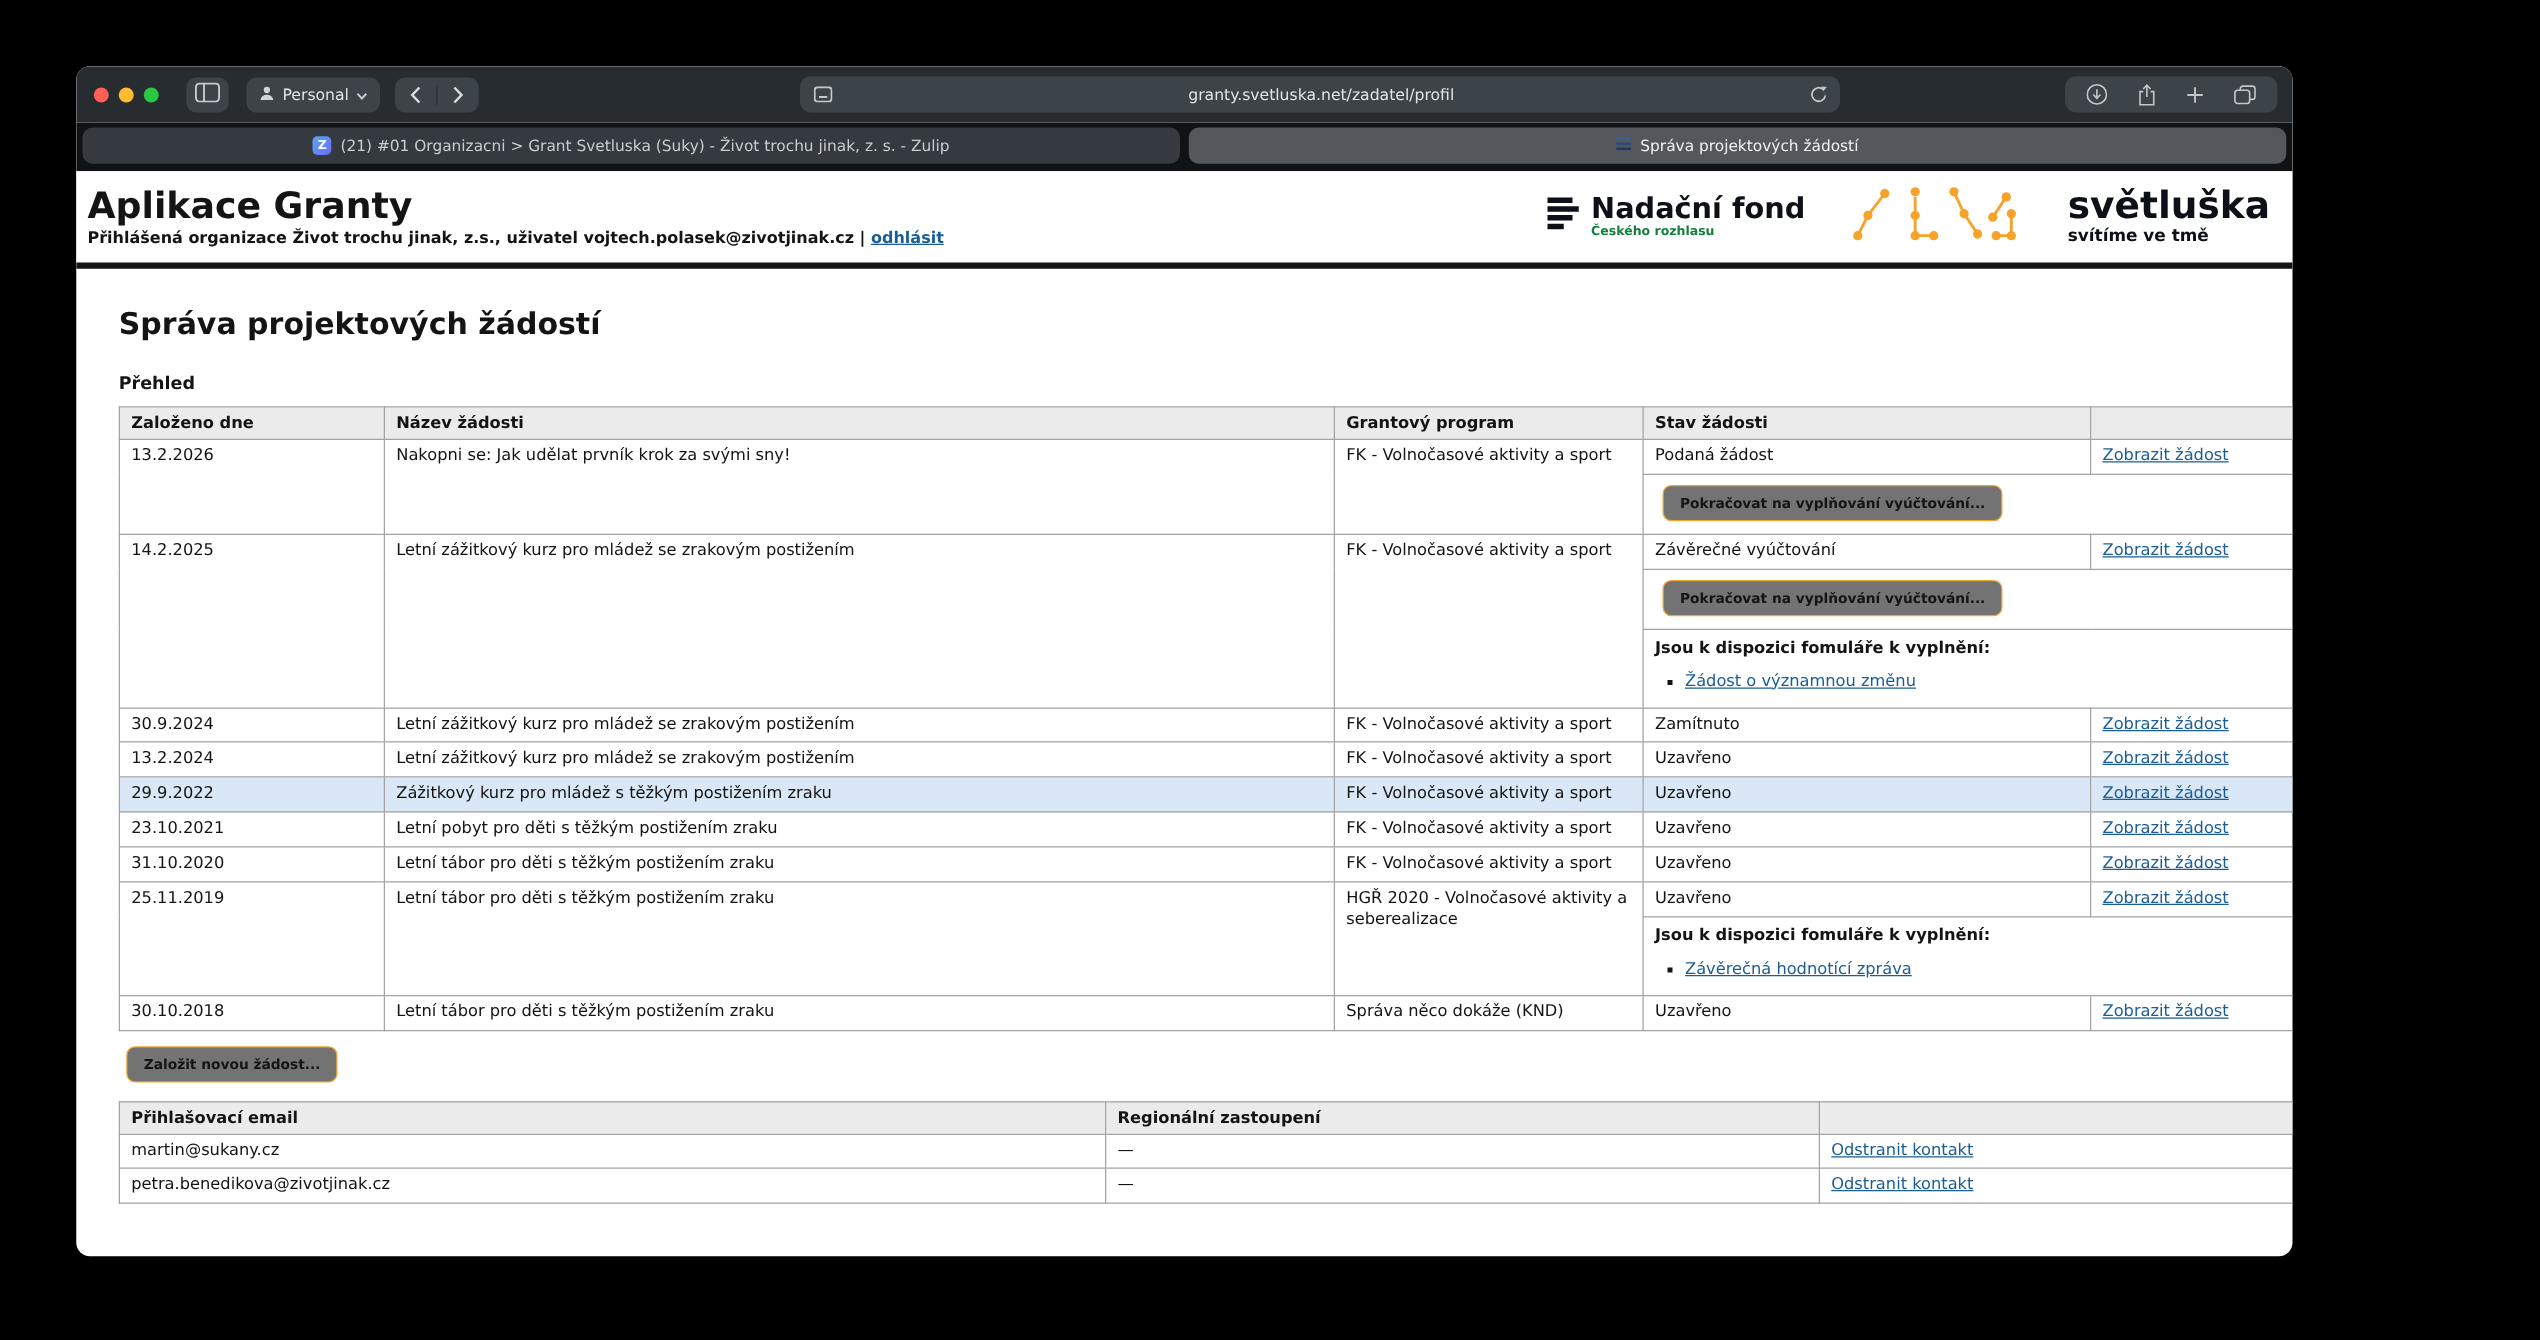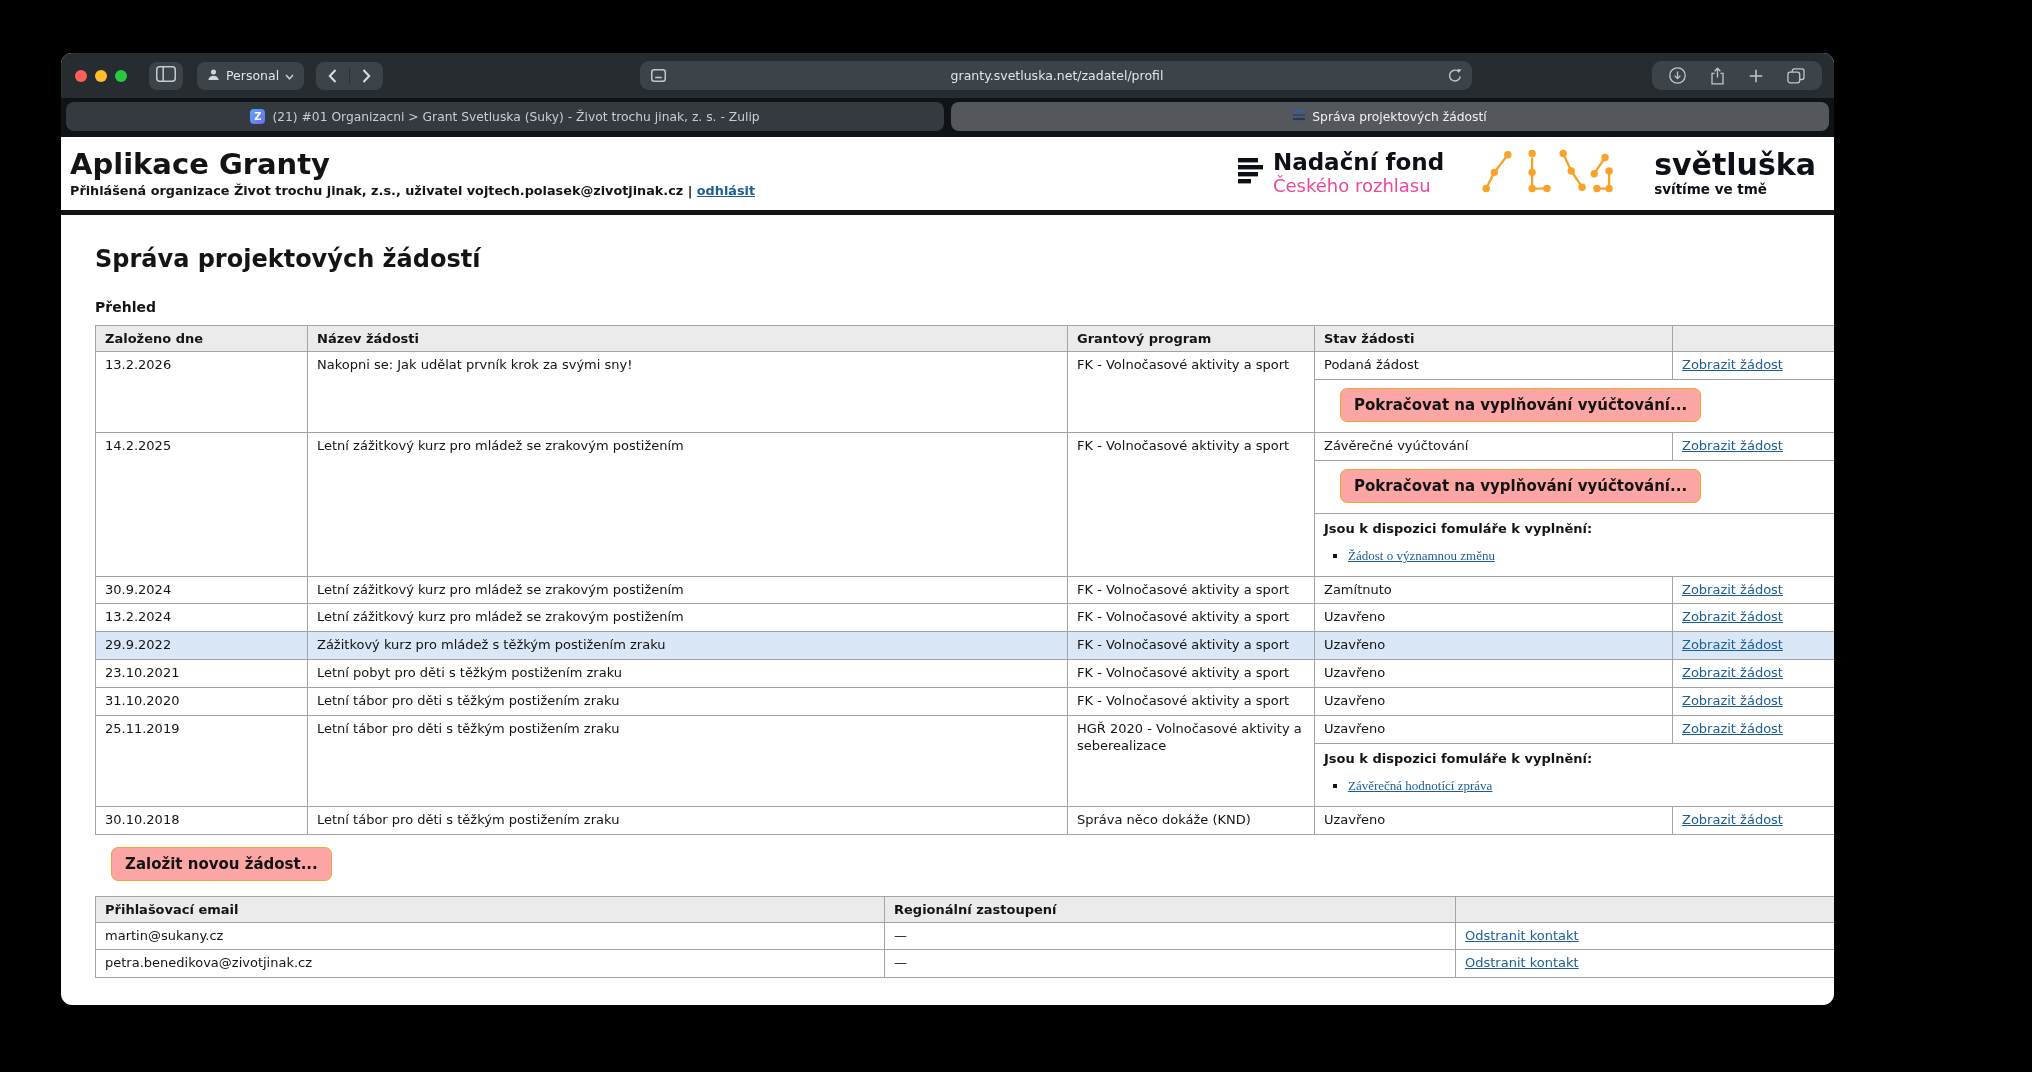--- a/index.html
+++ b/index.html
@@ -60,45 +60,45 @@
   
   .pageheader{
     background:#fff;padding:7px 18px 8px 9px;display:flex;align-items:center;
     justify-content:space-between;flex:0 0 auto;
   }
   .app-title{font-size:29px;font-weight:bold;color:#141414;margin:0;line-height:1.15;}
   .session-line{font-size:12.8px;font-weight:bold;color:#141414;margin-top:1px;}
   .logos{display:flex;align-items:center;gap:30px;}
   .nf-logo{display:flex;align-items:center;gap:8px;}
   .nf-text .l1{font-size:23px;font-weight:bold;color:#0d1016;line-height:1.05;}
-  .nf-text .l2{font-size:18px;font-weight:normal;color:#ec4899;}
+  .nf-text .l2{font-size:10px;font-weight:bold;color:#15803d;}
   .sv-logo .l1{font-size:30px;font-weight:bold;color:#0d1016;line-height:1.0;}
   .sv-logo .l2{font-size:13.5px;font-weight:bold;color:#0d1016;margin-top:1px;}
   .black-bar{height:5px;flex:0 0 5px;background:#141414;}
   
   .main{padding:30px 36px 0 34px;flex:1 1 auto;overflow:hidden;}
   .page-title{font-size:24px;font-weight:bold;color:#141414;margin:0;}
   .overview-label{font-size:14px;font-weight:bold;color:#141414;margin-top:26px;}
   table{border-collapse:collapse;font-size:13px;color:#141414;}
   table.apps{margin-top:10px;width:1840px;table-layout:fixed;}
   table.users{margin-top:10px;width:1840px;table-layout:fixed;}
   th{
     background:#ebebeb;border:1px solid #a3a3a3;text-align:left;font-weight:bold;
     padding:5px 9px;font-size:13px;margin-top:36px;
   }
   td{border:1px solid #a3a3a3;padding:5px 9px;vertical-align:top;line-height:1.3;}
   a{color:#1b5e97;text-decoration:underline;cursor:pointer;}
   tr.highlight td{background:#d9e7f6;}
   .btn-orange{
-    display:inline-block;background:#fca5a5;border:1px solid #eca832;border-radius:7px;
-    padding:7px 13px;font-weight:bold;font-size:15px;color:#141414;margin:3px 0 5px 16px;
+    display:inline-block;background:#737373;border:1px solid #eca832;border-radius:7px;
+    padding:7px 13px;font-weight:bold;font-size:11px;color:#141414;margin:3px 0 5px 6px;
     cursor:pointer;font-family:inherit;
   }
   .forms-label{font-weight:bold;margin:2px 0 10px 0;}
-  ul.forms-list{margin:0 0 6px 24px;padding:0;list-style:square;font-family:Liberation Serif, serif;}
+  ul.forms-list{margin:0 0 6px 24px;padding:0;list-style:square;}
   ul.forms-list li{margin-bottom:3px;}
   .new-request{margin-top:12px;}
   .users-heading{font-size:13.5px;font-weight:bold;color:#141414;margin-top:40px;}
   .emdash{font-size:13px;}
 </style>
 </head>
 <body>
 
 <div class="window">
 

